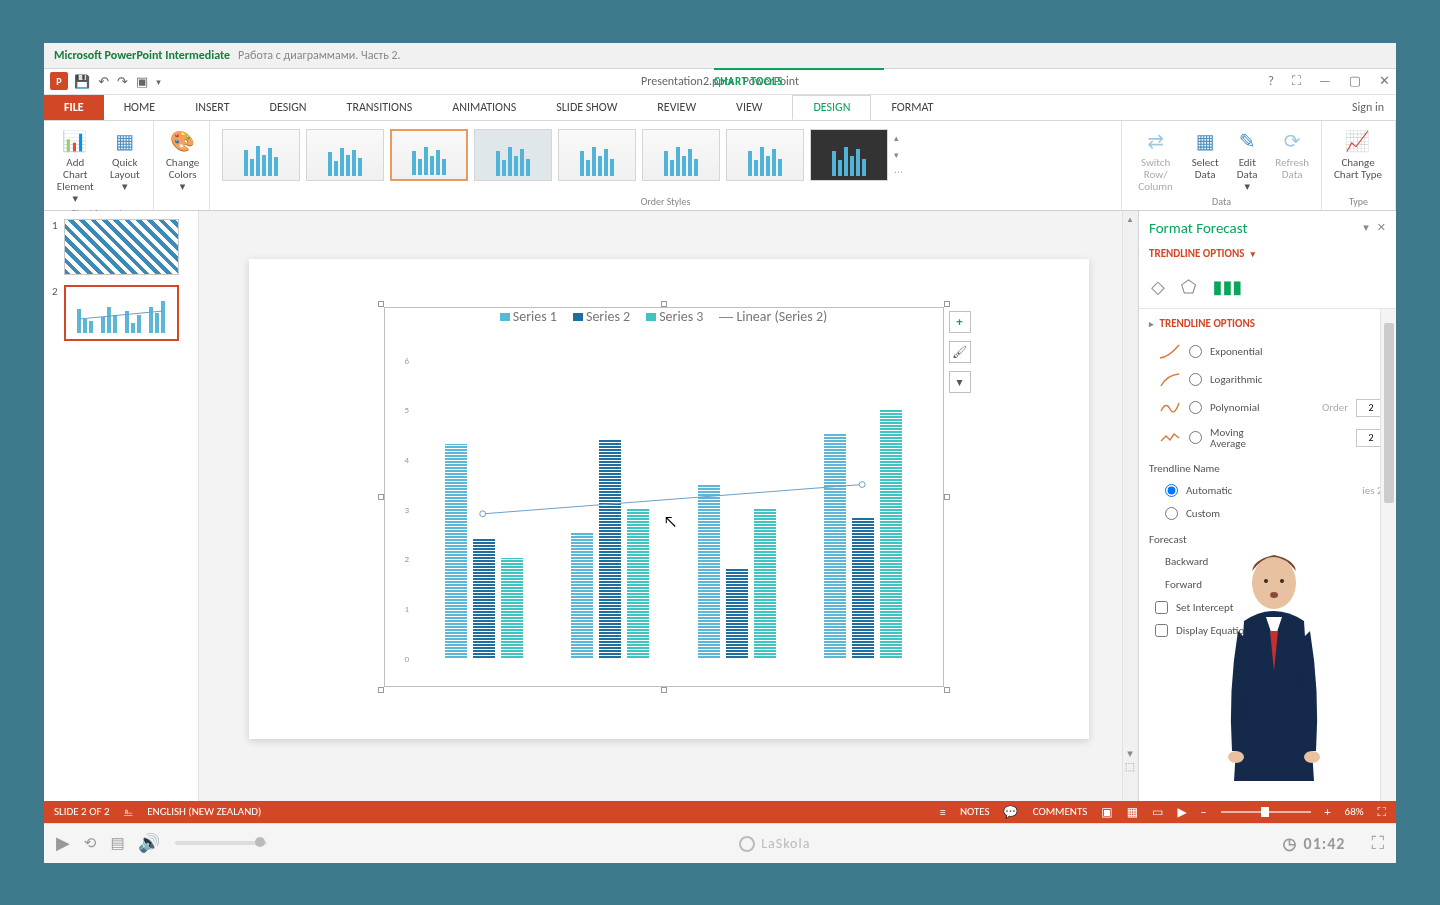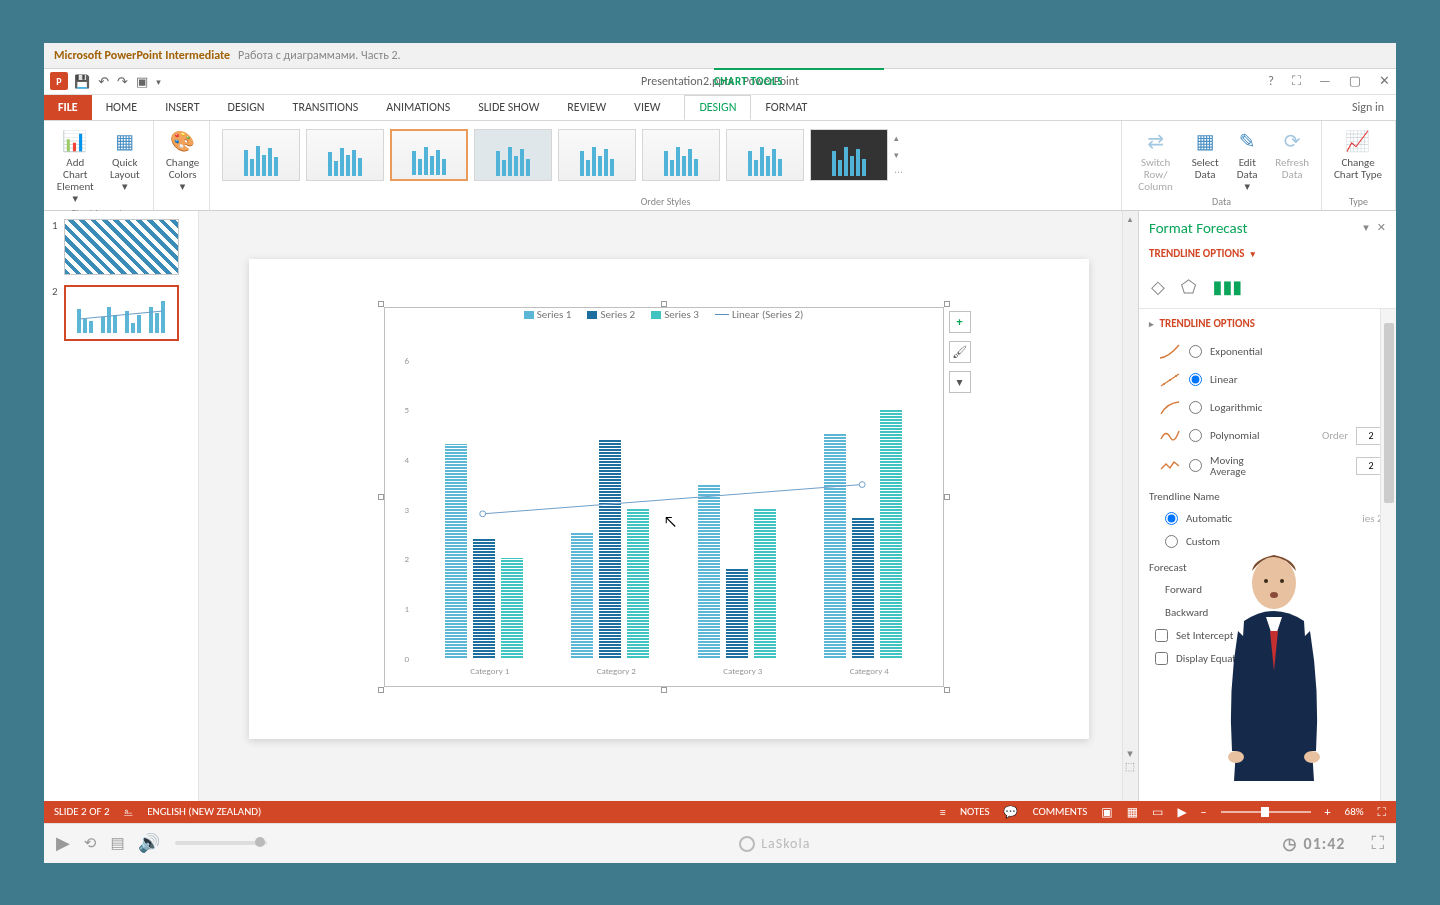--- a/index.html
+++ b/index.html
@@ -1,29 +1,29 @@
 <!DOCTYPE html>
 <html><head>
 <meta charset="utf-8">
 <style>
 * { box-sizing: border-box; margin: 0; padding: 0; font-family: "Segoe UI", Calibri, sans-serif; }
 body { background: #3e7a8c; display: flex; flex-direction: column; align-items: center; justify-content: center; height: 905px; width: 1440px; overflow: hidden; }
 .video-frame { width: 1352px; height: 820px; background: #fff; display: flex; flex-direction: column; }
 .titlebar-outer { height: 26px; background: #f1f1f1; display: flex; align-items: center; padding: 0 10px; font-size: 12px; color: #666; border-bottom: 1px solid #d6d6d6; }
-.titlebar-outer .t1 { font-weight: 600; color: #a16207; }
+.titlebar-outer .t1 { font-weight: 600; color: #15803d; }
 .titlebar-outer .t2 { margin-left: 8px; color: #888; }
 .qat-row { height: 26px; background: #fff; display: flex; align-items: center; font-size: 11px; color: #444; padding: 0 6px; position: relative; border-bottom: 1px solid #e0e0e0; }
 .qat-row .pp-icon { width: 18px; height: 18px; background: #d24726; color: #fff; font-size: 10px; font-weight: bold; display: flex; align-items: center; justify-content: center; border-radius: 2px; margin-right: 6px; }
 .qat-icons { display: flex; gap: 8px; align-items: center; color: #666; font-size: 13px; }
 .doc-title { position: absolute; left: 50%; transform: translateX(-50%); color: #666; font-size: 12px; }
 .chart-tools { position: absolute; left: 670px; color: #0aa55a; font-size: 11px; letter-spacing: 0.5px; font-weight: 600; }
 .chart-tools-line { position: absolute; left: 670px; top: -1px; width: 170px; height: 2px; background: #0aa55a; }
 .win-controls { margin-left: auto; display: flex; gap: 18px; color: #777; font-size: 13px; }
 .tabs-row { height: 26px; background: #fff; display: flex; align-items: stretch; font-size: 12px; border-bottom: 1px solid #d6d6d6; }
-.tab { padding: 0 14px; display: flex; align-items: center; color: #444; cursor: pointer; }
+.tab { padding: 0 20px; display: flex; align-items: center; color: #444; cursor: pointer; }
 .tab.file { background: #d24726; color: #fff; font-weight: 600; }
 .tab.active { color: #0aa55a; border: 1px solid #d6d6d6; border-bottom: 1px solid #fff; }
 .signin { margin-left: auto; padding-right: 12px; display: flex; align-items: center; color: #666; }
 .ribbon { height: 90px; background: #fff; border-bottom: 1px solid #d0d0d0; display: flex; font-size: 11px; color: #555; }
 .ribbon-group { display: flex; flex-direction: column; justify-content: space-between; border-right: 1px solid #e2e2e2; padding: 4px 8px 2px; }
 .ribbon-group-inner { display: flex; gap: 6px; align-items: flex-start; flex: 1; }
 .ribbon-btn { display: flex; flex-direction: column; align-items: center; gap: 2px; padding: 2px 4px; cursor: pointer; text-align: center; line-height: 1.1; }
 .ribbon-btn .ic { width: 28px; height: 28px; display: flex; align-items: center; justify-content: center; color: #4a90c2; font-size: 20px; }
 .ribbon-label { text-align: center; color: #888; font-size: 10px; }
 .style-gallery { display: flex; gap: 6px; padding: 4px; }
@@ -41,21 +41,21 @@
 .patt { width: 100%; height: 100%; background: repeating-linear-gradient(45deg,#3a8bb8 0 4px,#fff 4px 8px); }
 .editor { flex: 1; position: relative; display: flex; justify-content: center; padding-top: 48px; }
 .editor-scroll { position: absolute; right: 0; top: 0; width: 16px; height: 100%; background: #f0f0f0; border-left: 1px solid #e2e2e2; }
 .editor-scroll .thumb-sb { position: absolute; right: 2px; top: 2px; width: 12px; height: 12px; color: #888; font-size: 9px; text-align: center; }
 .hand-ic { position: absolute; right: 0; bottom: 28px; width: 16px; color: #888; font-size: 11px; text-align: center; }
 .slide-canvas { width: 840px; height: 480px; background: #fff; box-shadow: 0 2px 8px rgba(0,0,0,0.15); position: relative; }
 .chart-box { position: absolute; left: 135px; top: 48px; width: 560px; height: 380px; border: 1px solid #bfbfbf; }
 .chart-handles { position: absolute; inset: -4px; pointer-events: none; }
 .chhandle { position: absolute; width: 6px; height: 6px; background: #fff; border: 1px solid #9a9a9a; }
 .chart-title { text-align: center; font-size: 16px; letter-spacing: 2px; color: #8a8a8a; font-weight: 600; padding: 8px 0 4px; }
-.legend { display: flex; justify-content: center; gap: 16px; font-size: 11px; color: #777; padding-bottom: 6px; }
+.legend { display: flex; justify-content: center; gap: 16px; font-size: 14px; color: #777; padding-bottom: 6px; }
 .legend .sw { width: 10px; height: 8px; display: inline-block; margin-right: 3px; vertical-align: middle; }
 .legend .ln { width: 14px; height: 1px; background: #5a8fbf; display: inline-block; margin-right: 3px; vertical-align: middle; }
 .plot-area { position: absolute; left: 20px; top: 52px; right: 10px; bottom: 28px; }
 .yaxis { position: absolute; left: 0; top: 0; bottom: 0; width: 18px; }
 .ytick { position: absolute; left: 0; font-size: 9px; color: #999; transform: translateY(50%); }
 .bars-row { position: absolute; left: 22px; right: 0; bottom: 0; top: 0; display: flex; }
 .cat-group { flex: 1; position: relative; }
 .vbar { position: absolute; bottom: 0; width: 22px; }
 .xlbl { position: absolute; left: 22px; right: 0; bottom: -18px; display: flex; }
 .xlbl > div { flex: 1; text-align: center; font-size: 9px; color: #999; }
@@ -364,26 +364,20 @@
                   <div class="vbar" style="left: 18px; height: 75%; background: repeating-linear-gradient(0deg, rgb(92, 183, 214) 0px, rgb(92, 183, 214) 2px, rgba(255, 255, 255, 0.35) 2px, rgba(255, 255, 255, 0.35) 3px);"></div>
                   <div class="vbar" style="left: 46px; height: 46.6667%; background: repeating-linear-gradient(0deg, rgb(31, 110, 160) 0px, rgb(31, 110, 160) 2px, rgba(255, 255, 255, 0.35) 2px, rgba(255, 255, 255, 0.35) 3px);"></div>
                   <div class="vbar" style="left: 74px; height: 83.3333%; background: repeating-linear-gradient(0deg, rgb(63, 196, 194) 0px, rgb(63, 196, 194) 2px, rgba(255, 255, 255, 0.35) 2px, rgba(255, 255, 255, 0.35) 3px);"></div>
                 </div>
               </div>
             <svg class="trend-svg" id="trend-svg" preserveAspectRatio="none" viewBox="0 0 518 300">
                 <line x1="57" y1="157.5" x2="445.5" y2="127.49999999999997" stroke="#6a9dc8" stroke-width="1"></line>
                 <circle cx="57" cy="157.5" r="3" fill="#fff" stroke="#6a9dc8"></circle>
                 <circle cx="445.5" cy="127.49999999999997" r="3" fill="#fff" stroke="#6a9dc8"></circle>
               </svg>
-            <div class="xlbl" id="xlbl">
-                <div>Category 1</div>
-                <div>Category 2</div>
-                <div>Category 3</div>
-                <div>Category 4</div>
-              </div>
           </div>
           <span class="cursor-arrow">↖</span>
         </div>
         <div class="side-btns">
           <div class="side-btn" style="color:#0aa55a;font-weight:bold;">+</div>
           <div class="side-btn">🖌</div>
           <div class="side-btn">▾</div>
         </div>
       </div>
     </div>
@@ -421,32 +415,20 @@
               <svg viewBox="0 0 22 18">
                 <path d="M1 15 Q 10 14 20 2" stroke="#d77a3a" fill="none" stroke-width="1.4"></path>
               </svg>
             </div>
             <input type="radio" style="">
             <span>Exponential</span>
           </div>
         <div class="opt-row">
             <div class="opt-ic">
               <svg viewBox="0 0 22 18">
-                <line x1="2" y1="15" x2="20" y2="3" stroke="#d77a3a" stroke-width="1.4"></line>
-                <circle cx="5" cy="13" r="1" fill="#d77a3a"></circle>
-                <circle cx="11" cy="9" r="1" fill="#d77a3a"></circle>
-                <circle cx="17" cy="5" r="1" fill="#d77a3a"></circle>
-              </svg>
-            </div>
-            <input type="radio" checked="" style="">
-            <span>Linear</span>
-          </div>
-        <div class="opt-row">
-            <div class="opt-ic">
-              <svg viewBox="0 0 22 18">
                 <path d="M2 15 Q 8 4 20 3" stroke="#d77a3a" fill="none" stroke-width="1.4"></path>
               </svg>
             </div>
             <input type="radio" style="">
             <span>Logarithmic</span>
           </div>
         <div class="opt-row">
             <div class="opt-ic">
               <svg viewBox="0 0 22 18">
                 <path d="M2 12 Q 7 2 11 10 T 20 4" stroke="#d77a3a" fill="none" stroke-width="1.4"></path>
@@ -475,24 +457,24 @@
             <span>Automatic</span>
             <span style="margin-left:auto;color:#aaa">ies 2)</span>
           </div>
         <div class="opt-row" style="padding-left:16px">
             <input type="radio" style="">
             <span>Custom</span>
           </div>
 
         <div class="subhead">Forecast</div>
         <div class="opt-row" style="padding-left:16px">
+            <span>Backward</span>
+          </div>
+        <div class="opt-row" style="padding-left:16px">
             <span>Forward</span>
-          </div>
-        <div class="opt-row" style="padding-left:16px">
-            <span>Backward</span>
           </div>
 
         <div class="opt-row" style="padding-left:6px">
             <input type="checkbox" style="">
             <span>Set Intercept</span>
           </div>
         <div class="opt-row" style="padding-left:6px">
             <input type="checkbox" style="">
             <span>Display Equatio</span>
           </div>

